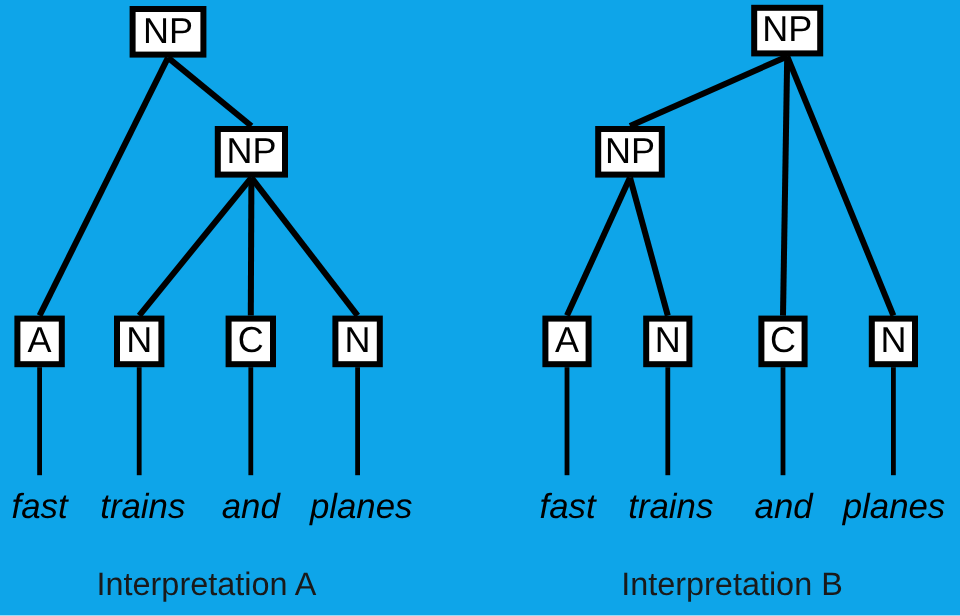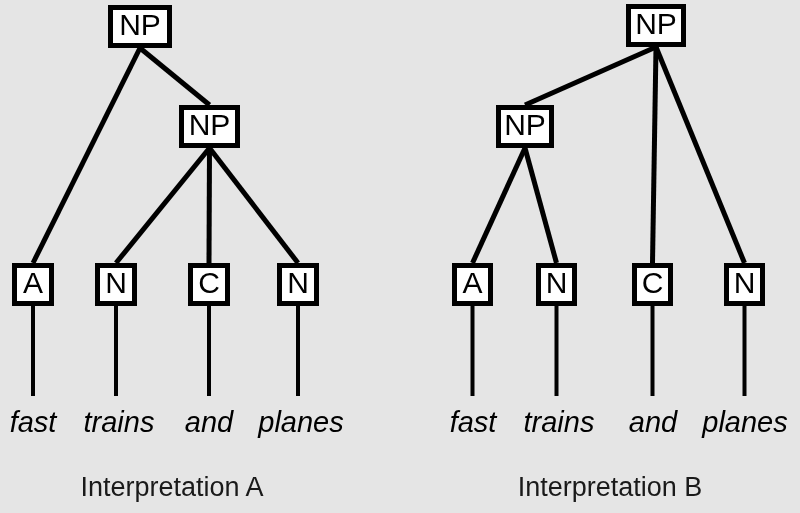--- a/index.html
+++ b/index.html
@@ -11,21 +11,21 @@
     width: 800px;
     height: 513px;
     overflow: hidden;
     font-family: "Liberation Sans", sans-serif;
     color: #000000;
   }
   #figure {
     position: relative;
     width: 800px;
     height: 513px;
-    background: #e5e5e5;
+    background: #0ea5e9;
   }
   svg#tree-canvas {
     position: absolute;
     left: 0;
     top: 0;
     width: 800px;
     height: 513px;
     display: block;
   }
   .node-box {

